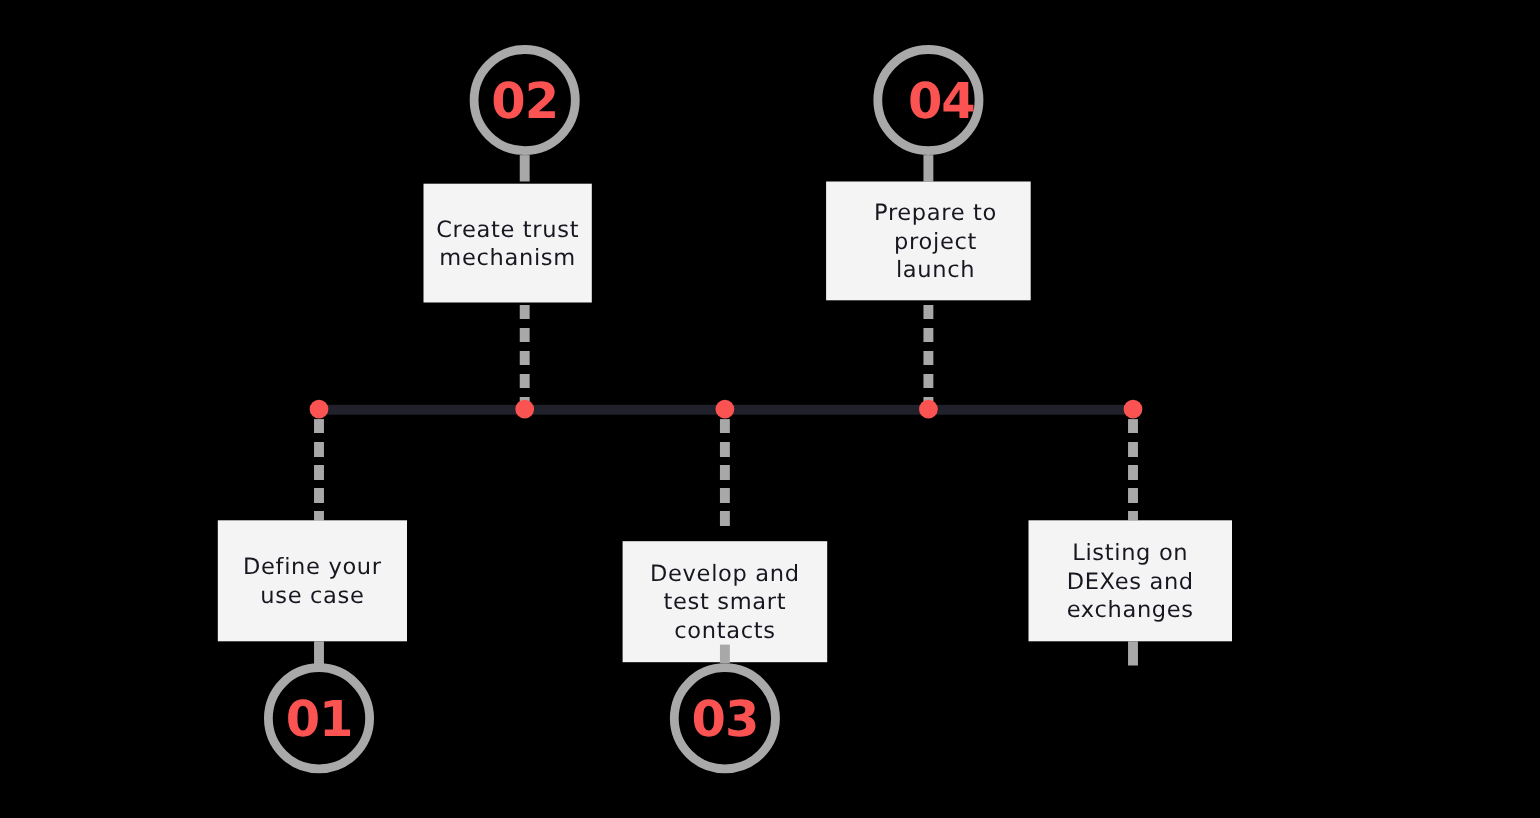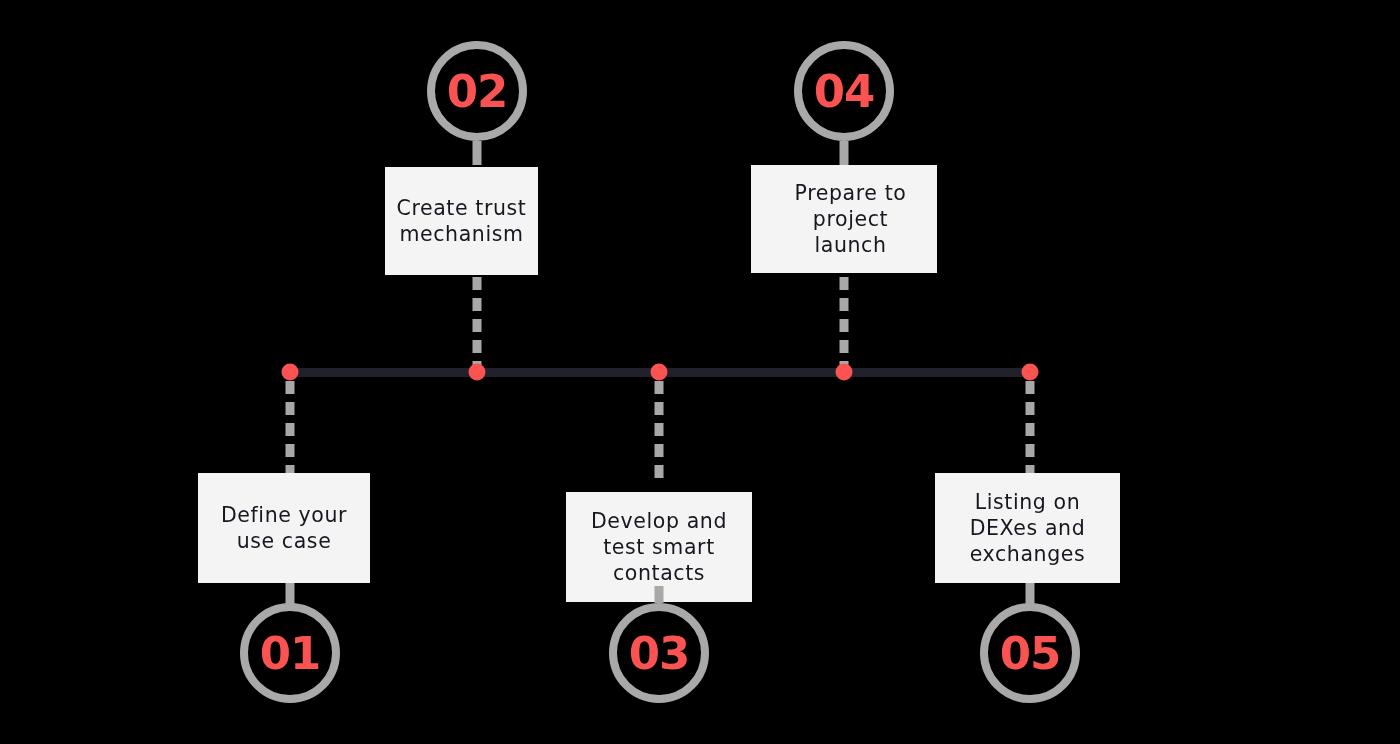--- a/index.html
+++ b/index.html
@@ -131,41 +131,38 @@
   <div class="step-box" style="left:566px; top:480px; width:186px; height:110px;margin-top:12px;">
     <span style="white-space:pre-line;">Develop and
 test smart
 contacts</span>
   </div>
   <div class="stub-line" style="left:659px; top:586px; height:17px;"></div>
   <div class="num-circle" style="left:659px; top:653px;">
     <span class="num">03</span>
   </div>
 
-  <div class="num-circle" style="left:844px; top:91px;">
+  <div class="num-circle" style="left:844px; top:91px;justify-content:flex-end;">
     <span class="num">04</span>
   </div>
   <div class="stub-line" style="left:844px; top:141px; height:24px;"></div>
   <div class="step-box" style="left:751px; top:165px; width:186px; height:108px;padding-left:23px;">
     <span style="white-space:pre-line;">Prepare to
 project
 launch</span>
   </div>
   <div class="dash-line" style="left:844px; top:277px; height:95px;"></div>
 
   <div class="dash-line" style="left:1030px; top:381px; height:92px;"></div>
   <div class="step-box" style="left:935px; top:473px; width:185px; height:110px;">
     <span style="white-space:pre-line;">Listing on
 DEXes and
 exchanges</span>
   </div>
   <div class="stub-line" style="left:1030px; top:583px; height:22px;"></div>
-  <div class="num-circle" style="left:1030px; top:653px;">
-    <span class="num">05</span>
-  </div>
 
   <div class="node-dot" style="left:290px;"></div>
   <div class="node-dot" style="left:477px;"></div>
   <div class="node-dot" style="left:659px;"></div>
   <div class="node-dot" style="left:844px;"></div>
   <div class="node-dot" style="left:1030px;"></div>
 
 </div>
 
 </body></html>

